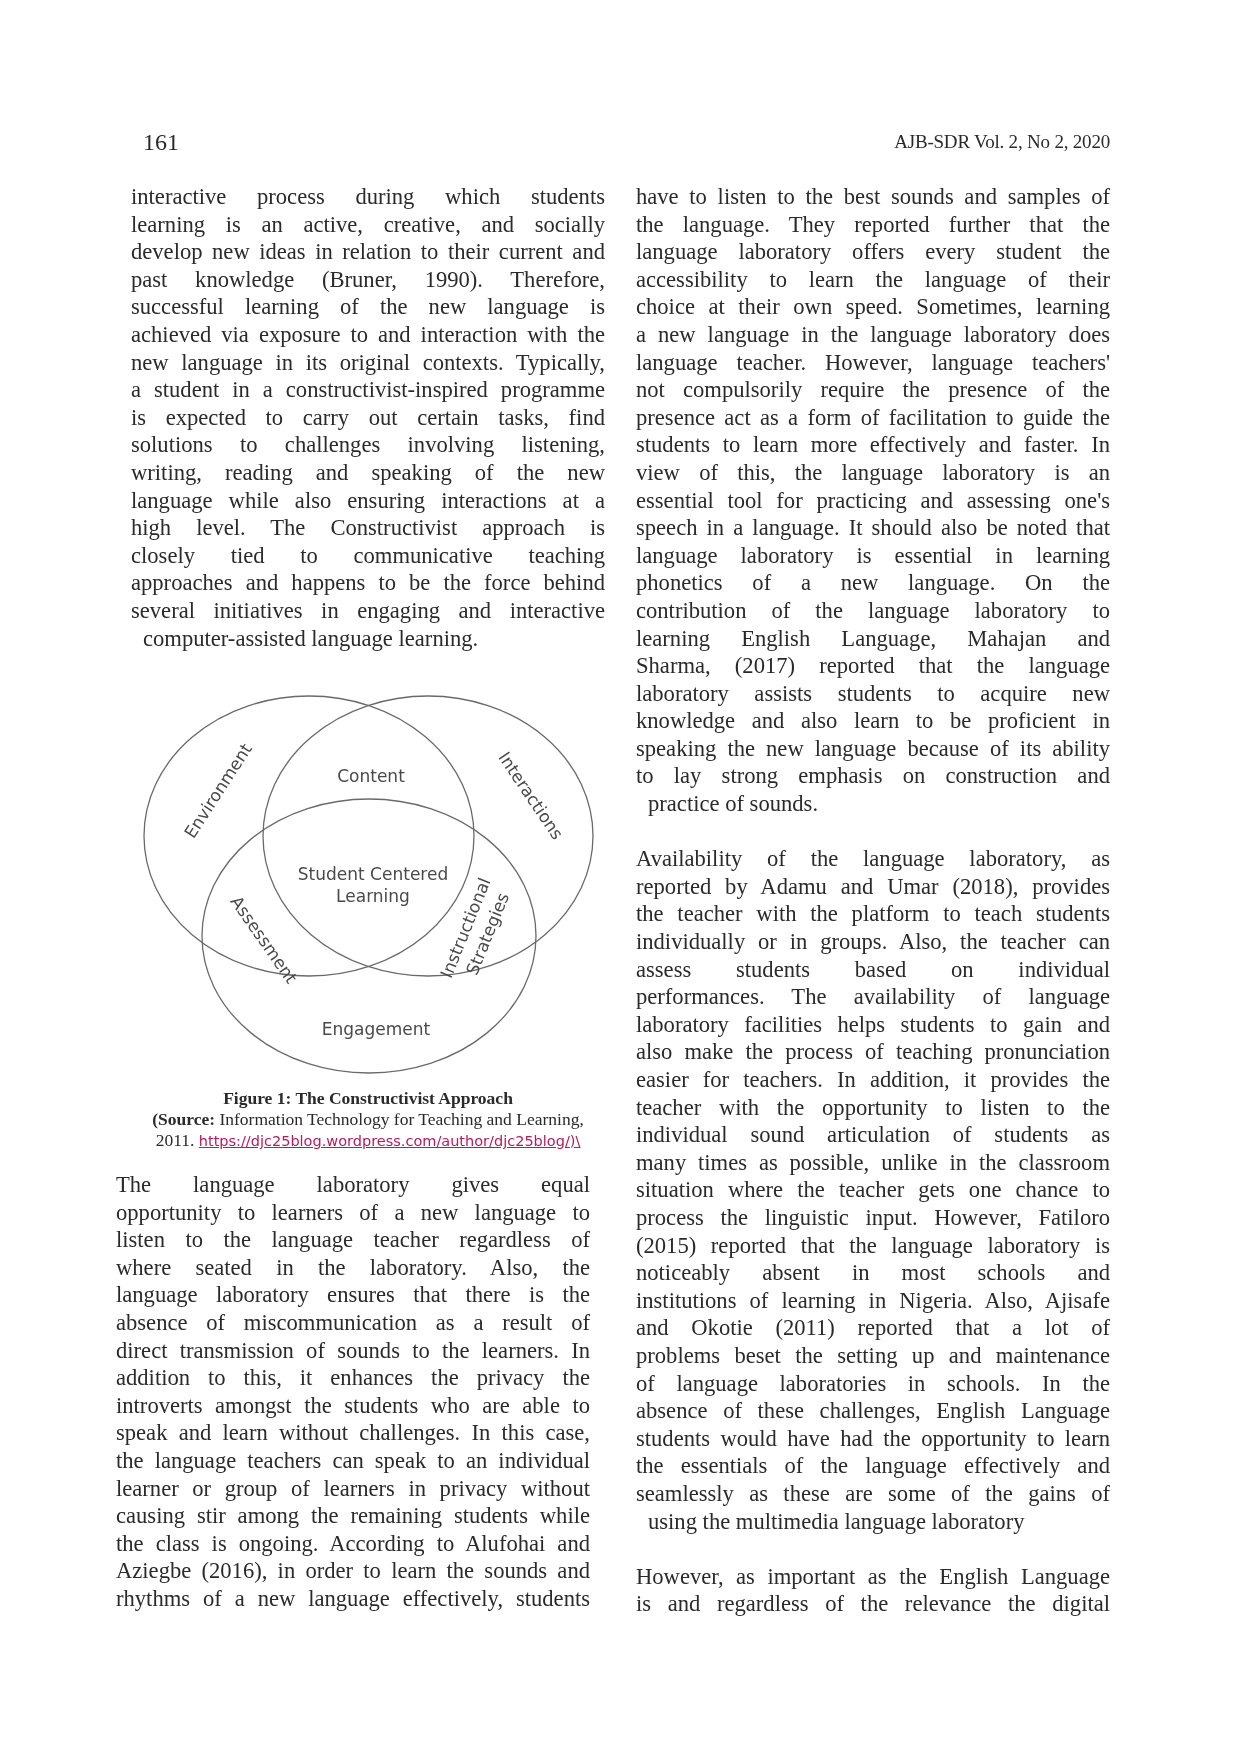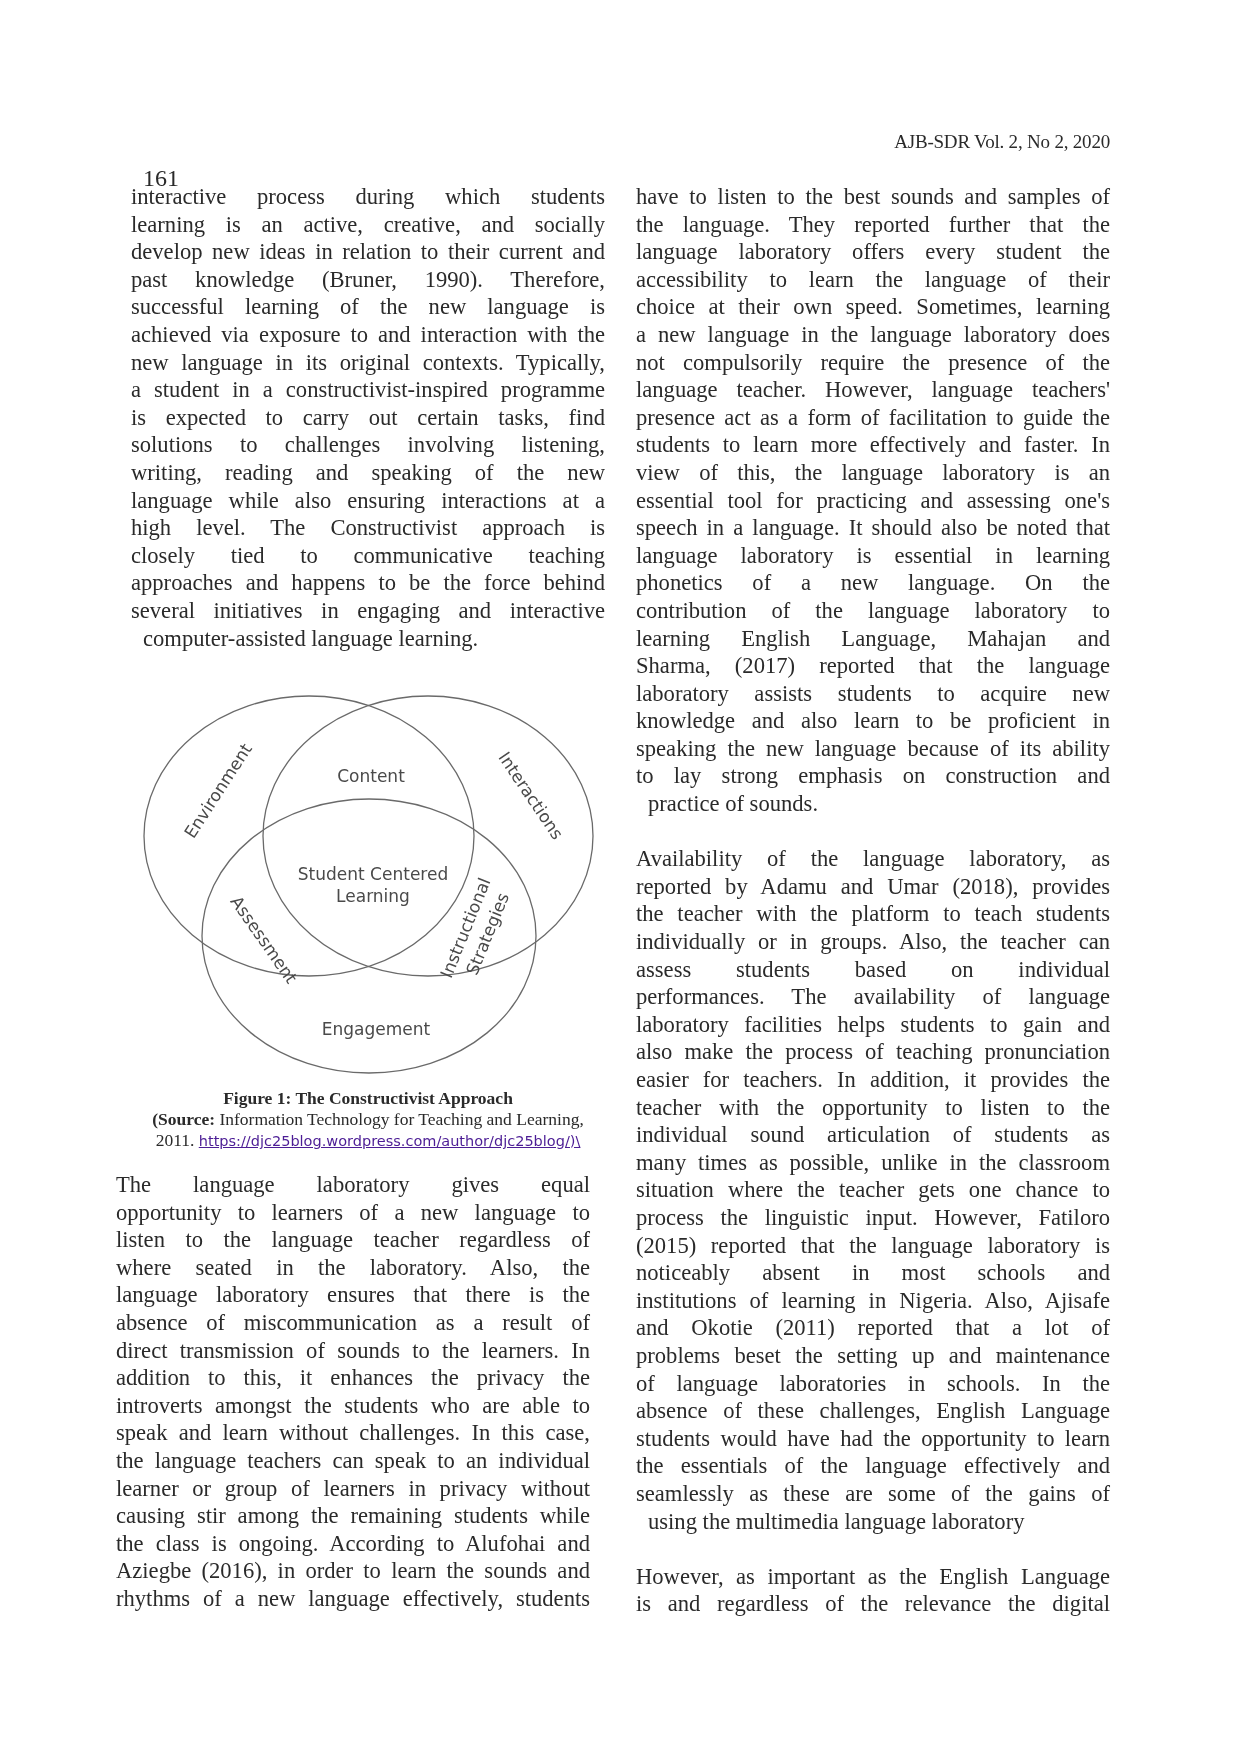--- a/index.html
+++ b/index.html
@@ -1,34 +1,34 @@
 <!DOCTYPE html>
 <html><head>
 <meta charset="utf-8">
 <style>
   html, body { margin: 0; padding: 0; background: #ffffff; }
   body {
     width: 1241px; height: 1754px; position: relative; overflow: hidden;
     font-family: "Liberation Serif", "DejaVu Serif", serif; color: #2a2a2a;
   }
-  .page-number { position: absolute; left: 143px; top: 128px; font-size: 24px; line-height: 28px; margin-top: 36px; }
+  .page-number { position: absolute; left: 143px; top: 128px; font-size: 24px; line-height: 28px; }
   .running-head { position: absolute; right: 131px; top: 128px; font-size: 19px; line-height: 28px; letter-spacing: -0.2px; margin-left: 20px; }
   .col { position: absolute; width: 474px; font-size: 22.6px; line-height: 27.6px; text-align: justify; }
   .col-left { left: 131px; top: 183px; }
   .col-right { left: 636px; top: 183px; }
   .para { margin: 0; }
   .line { display: block; text-align: justify; text-align-last: justify; height: 27.6px; white-space: nowrap; }
   .line.last { text-align-last: left; margin-left: 12px; }
   .gap { height: 27.6px; }
   .figure { position: absolute; left: 131px; top: 686px; width: 474px; }
   .figure svg { display: block; margin: 0 auto; }
   .caption { position: absolute; left: 131px; top: 1088px; width: 474px; text-align: center; font-size: 17.5px; line-height: 21px; }
   .caption .title { font-weight: bold; }
   .caption .src-label { font-weight: bold; }
-  .caption a { color: #4c1d95; text-decoration: underline; font-family: "DejaVu Sans", "Liberation Sans", sans-serif; font-size: 14.5px; }
+  .caption a { color: #be185d; text-decoration: underline; font-family: "DejaVu Sans", "Liberation Sans", sans-serif; font-size: 14.5px; }
   .col-left-2 { left: 116px; top: 1171px; }
 </style>
 </head>
 <body>
 
 <div class="page-number">161</div>
 <div class="running-head">AJB-SDR Vol. 2, No 2, 2020</div>
 
 <div class="col col-left">
   <p class="para">
@@ -101,22 +101,22 @@
 </div>
 
 <div class="col col-right">
   <p class="para">
     <span class="line">have to listen to the best sounds and samples of</span>
     <span class="line">the language. They reported further that the</span>
     <span class="line">language laboratory offers every student the</span>
     <span class="line">accessibility to learn the language of their</span>
     <span class="line">choice at their own speed. Sometimes, learning</span>
     <span class="line">a new language in the language laboratory does</span>
+    <span class="line">language teacher. However, language teachers'</span>
     <span class="line">not compulsorily require the presence of the</span>
-    <span class="line">language teacher. However, language teachers'</span>
     <span class="line">presence act as a form of facilitation to guide the</span>
     <span class="line">students to learn more effectively and faster. In</span>
     <span class="line">view of this, the language laboratory is an</span>
     <span class="line">essential tool for practicing and assessing one's</span>
     <span class="line">speech in a language. It should also be noted that</span>
     <span class="line">language laboratory is essential in learning</span>
     <span class="line">phonetics of a new language. On the</span>
     <span class="line">contribution of the language laboratory to</span>
     <span class="line">learning English Language, Mahajan and</span>
     <span class="line">Sharma, (2017) reported that the language</span>

